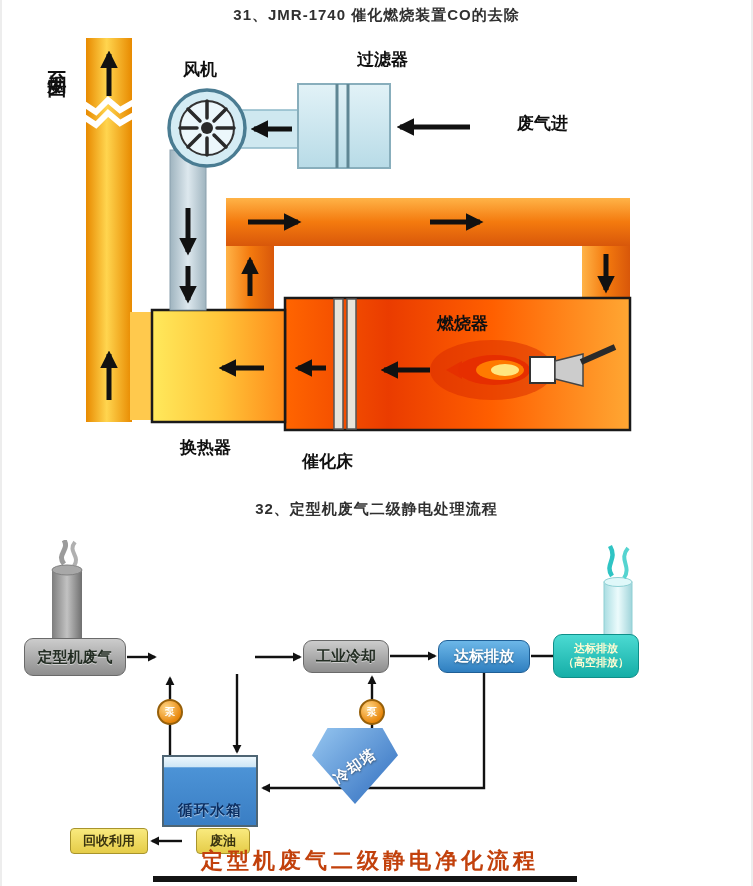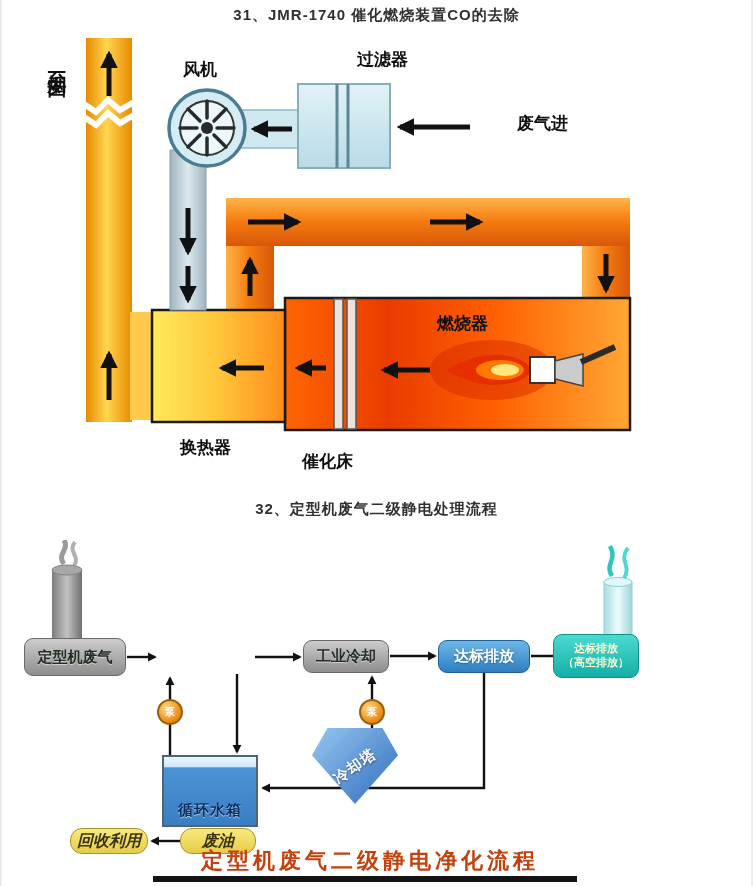--- a/index.html
+++ b/index.html
@@ -26,28 +26,28 @@
   .lab-bed{left:302px;top:450px;}
   
   .node{position:absolute;display:flex;align-items:center;justify-content:center;
         font-weight:700;box-sizing:border-box;text-align:center;}
   .node-gray{background:linear-gradient(#cccccc,#8e8e8e);border:1px solid #6a6a6a;border-radius:9px;
              color:#232d23;font-size:15px;text-shadow:0 1px 0 rgba(255,255,255,.5);}
   .node-blue{background:linear-gradient(#6cb7e8,#2f7fc0);border:1px solid #1f5f96;border-radius:9px;
              color:#fff;font-size:15px;text-shadow:0 1px 2px rgba(0,0,0,.35);}
   .node-cyan{background:linear-gradient(#4bdad2,#15aea7);border:1px solid #0e8f89;border-radius:9px;
              color:#fffbd2;font-size:11px;flex-direction:column;line-height:1.25;}
-  .node-yellow{background:linear-gradient(#f9ea7e,#e5cc48);border:1px solid #a8942c;border-radius:12px;
-             color:#3a3410;font-size:16px;font-style:italic;}
+  .node-yellow{background:linear-gradient(#f9ea7e,#e5cc48);border:1px solid #a8942c;border-radius:4px;
+             color:#3a3410;font-size:13px;}
   .n-source{left:24px;top:98px;width:102px;height:38px;}
   .n-spray{left:158px;top:100px;width:96px;height:34px;}
   .n-cool{left:303px;top:100px;width:86px;height:33px;}
   .n-elec{left:438px;top:100px;width:92px;height:33px;}
   .n-disc{left:553px;top:94px;width:86px;height:44px;}
-  .n-oil{left:180px;top:288px;width:76px;height:26px;}
+  .n-oil{left:196px;top:288px;width:54px;height:26px;}
   .n-recycle{left:70px;top:288px;width:78px;height:26px;}
   .tank{position:absolute;left:162px;top:215px;width:96px;height:72px;border:2px solid #4e6574;
         background:linear-gradient(180deg,#ecf7fd 0%,#cfe7f6 14%,#4c93d6 16%,#3a7ec4 100%);box-sizing:border-box;}
   .tank-label{position:absolute;left:0;right:0;bottom:5px;text-align:center;font-weight:700;font-size:15px;
         color:#0b2f63;text-shadow:0 1px 1px rgba(255,255,255,.65);letter-spacing:1px;}
   .pent{position:absolute;left:312px;top:188px;width:86px;height:76px;
         clip-path:polygon(50% 100%,0 36%,18% 0,82% 0,100% 36%);
         background:linear-gradient(135deg,#96c6f0,#2e6cbe);display:flex;align-items:center;justify-content:center;}
   .pent span{transform:rotate(-35deg);color:#fff;font-weight:700;font-size:15px;letter-spacing:1px;
         text-shadow:0 1px 2px rgba(0,0,0,.5);}

